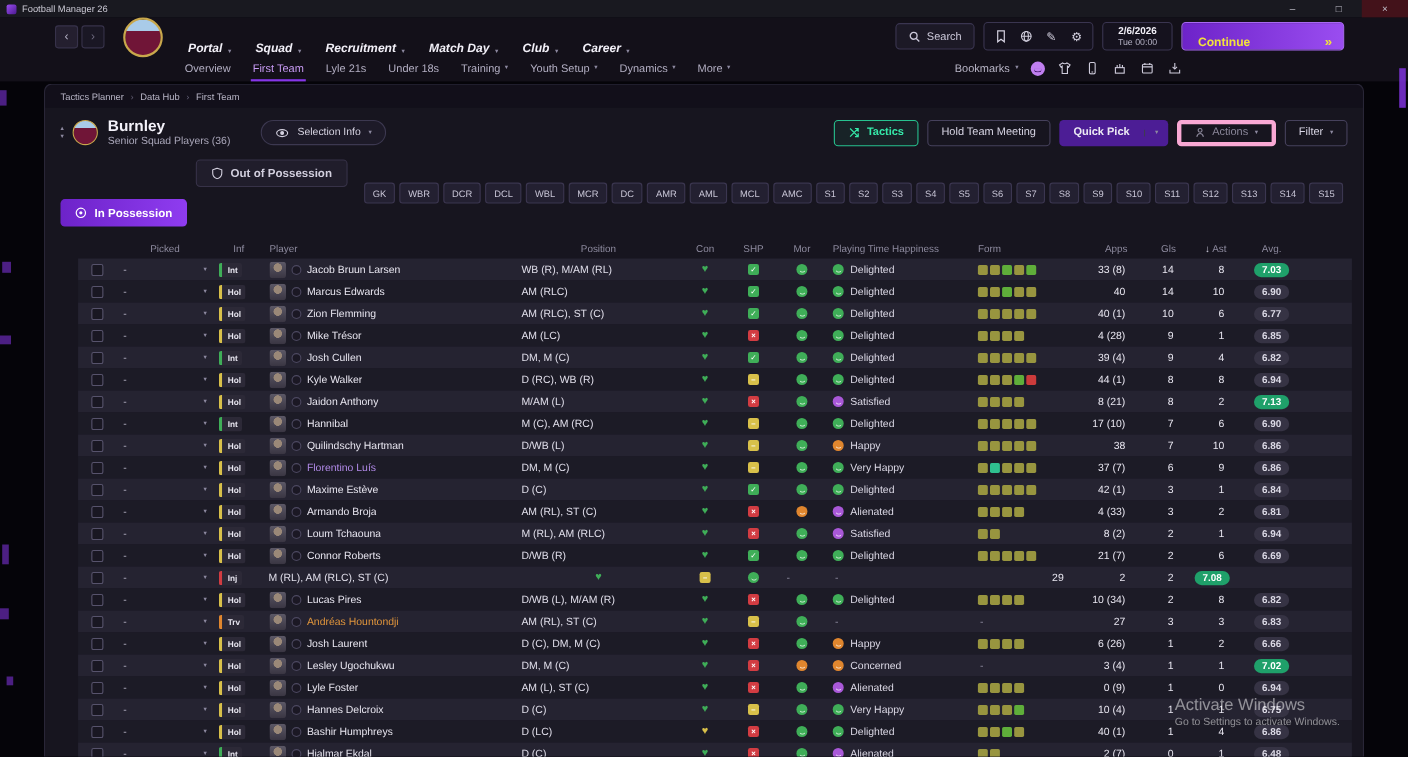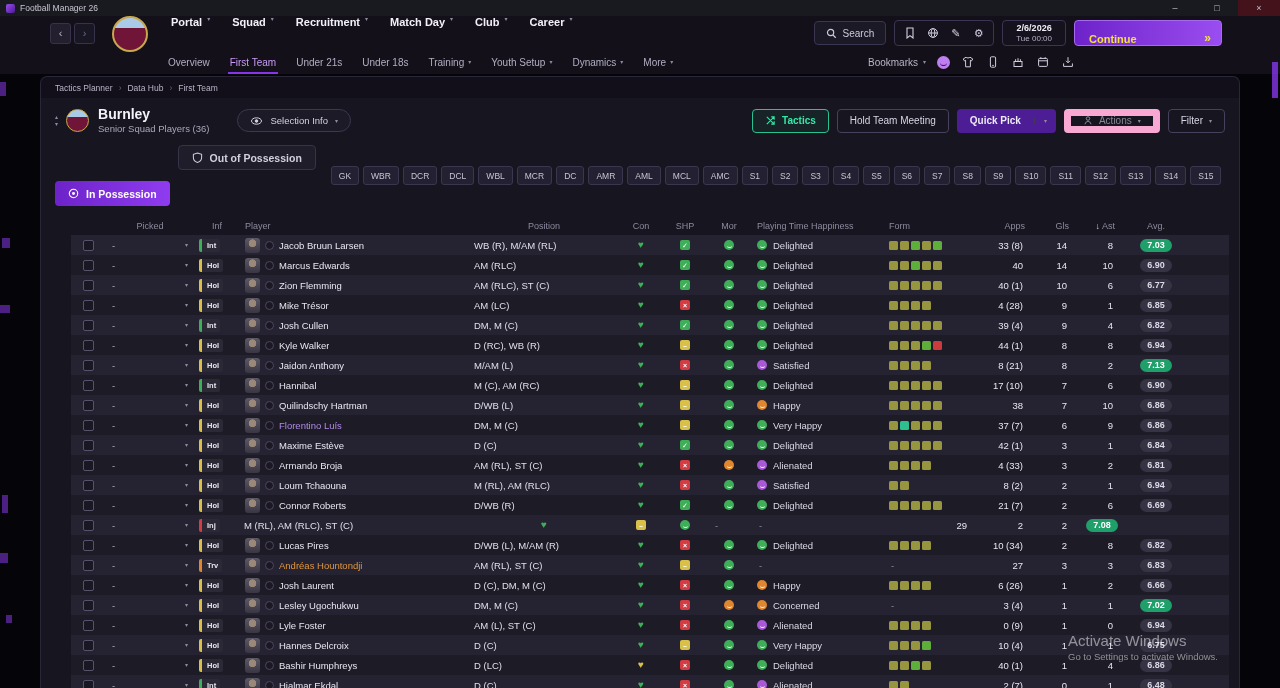--- a/index.html
+++ b/index.html
@@ -18,21 +18,21 @@
 
   
   .topnav{position:absolute;top:16px;left:0;right:0;height:34px;background:#131019;display:flex;align-items:center;padding:0 58px 0 50px;}
   .nav-arrow{width:21px;height:21px;background:#241f2f;border:1px solid #37324a;border-radius:3px;color:#b8b4c8;
     font-size:11px;display:flex;align-items:center;justify-content:center;margin-right:3px;}
   .nav-arrow.fwd{background:#1a1724;color:#6f6b80;}
   .crest{width:36px;height:36px;border-radius:50%;border:2px solid #c9a84c;margin:0 12px 0 14px;position:relative;top:1px;z-index:6;
     background:linear-gradient(180deg,#a9cbe8 0 32%,#701537 32% 100%);flex:none;}
   .crest.sm{width:23px;height:23px;border-width:1.5px;margin:0;top:0;}
   .menus{display:flex;align-items:center;height:100%;}
-  .menu-item{display:flex;align-items:flex-start;gap:5px;padding:0 11px;height:100%;font-size:11px;font-weight:bold;color:#f2f0f8;}
+  .menu-item{display:flex;align-items:flex-end;gap:5px;padding:0 11px;height:100%;font-size:11px;font-weight:bold;color:#f2f0f8;font-style:italic;}
   .top-right{margin-left:auto;display:flex;align-items:center;gap:8px;}
   .search-box{display:flex;align-items:center;gap:6px;background:#1c1926;border:1px solid #3a3550;border-radius:4px;height:24px;
     padding:0 11px;font-size:10px;color:#ccc9da;}
   .icon-box{display:flex;align-items:center;border:1px solid #3a3550;border-radius:4px;height:26px;padding:0 3px;background:#15121e;}
   .tb-icon{width:23px;height:20px;display:flex;align-items:center;justify-content:center;color:#d2cfde;font-size:11px;}
   .date-box{border:1px solid #3a3550;border-radius:4px;height:26px;display:flex;flex-direction:column;align-items:center;
     justify-content:center;padding:0 13px;background:#15121e;line-height:1.15;}
   .date-line1{font-size:9px;font-weight:bold;color:#f0eef6;}
   .date-line2{font-size:8px;color:#b3b0c2;}
   .continue-btn{height:26px;min-width:148px;border-radius:4px;background:linear-gradient(90deg,#6d23c9,#9a4df0);
@@ -61,21 +61,21 @@
   .updown{display:flex;flex-direction:column;gap:1px;margin-right:8px;color:#8d89a0;font-size:6px;line-height:1;}
   .club-txt{margin-left:9px;}
   .club-name{font-size:14px;font-weight:bold;color:#f4f2fa;line-height:1.1;}
   .club-sub{font-size:9.5px;color:#aaa7ba;margin-top:1px;}
   .sel-pill{margin-left:28px;display:flex;align-items:center;gap:7px;border:1px solid #3c3850;background:#1d1a28;border-radius:12px;
     height:23px;padding:0 12px;font-size:9.5px;color:#d5d2e0;}
   .hdr-buttons{margin-left:auto;display:flex;align-items:center;gap:8px;}
   .btn{height:24px;border-radius:4px;display:flex;align-items:center;gap:6px;padding:0 12px;font-size:10px;white-space:nowrap;}
   .btn-tactics{border:1px solid #27c28f;color:#35e8a8;background:rgba(47,224,160,0.07);font-weight:bold;}
   .btn-outline{border:1px solid #46415c;color:#d8d5e4;background:transparent;}
-  .btn-dim{border:7px solid #f9a8d4;color:#8a8699;background:transparent;}
+  .btn-dim{border:4px solid #f9a8d4;color:#8a8699;background:transparent;}
   .split{display:flex;align-items:center;background:#4c1d95;border-radius:4px;overflow:hidden;height:24px;}
   .split .main{padding:0 13px;display:flex;align-items:center;font-size:10px;font-weight:bold;color:#eceaf4;}
   .split .arrow{width:22px;display:flex;align-items:center;justify-content:center;border-left:1px solid #3e3a52;}
 
   
   .tabs-row{display:flex;align-items:center;padding:3px 14px 9px;}
   .ptabs{display:flex;gap:8px;}
   .ptab{height:25px;border-radius:4px;display:flex;align-items:center;gap:7px;padding:0 13px;font-size:10.5px;font-weight:bold;}
   .ptab.active{background:linear-gradient(90deg,#6d23c9,#8f3cf0);color:#fff;margin-top:36px;}
   .ptab.inactive{background:#201d2b;border:1px solid #373248;color:#d2cfde;}
@@ -219,21 +219,21 @@
 
 <div class="subnav">
   <div class="menus" style="height:100%;">
       <div class="subnav-item">
         <span>Overview</span>
       </div>
       <div class="subnav-item active">
         <span>First Team</span>
       </div>
       <div class="subnav-item">
-        <span>Under 21s</span>
+        <span>Lyle 21s</span>
       </div>
       <div class="subnav-item">
         <span>Under 18s</span>
       </div>
       <div class="subnav-item">
         <span>Training</span>
         <span class="tri">▾</span>
       </div>
       <div class="subnav-item">
         <span>Youth Setup</span>

